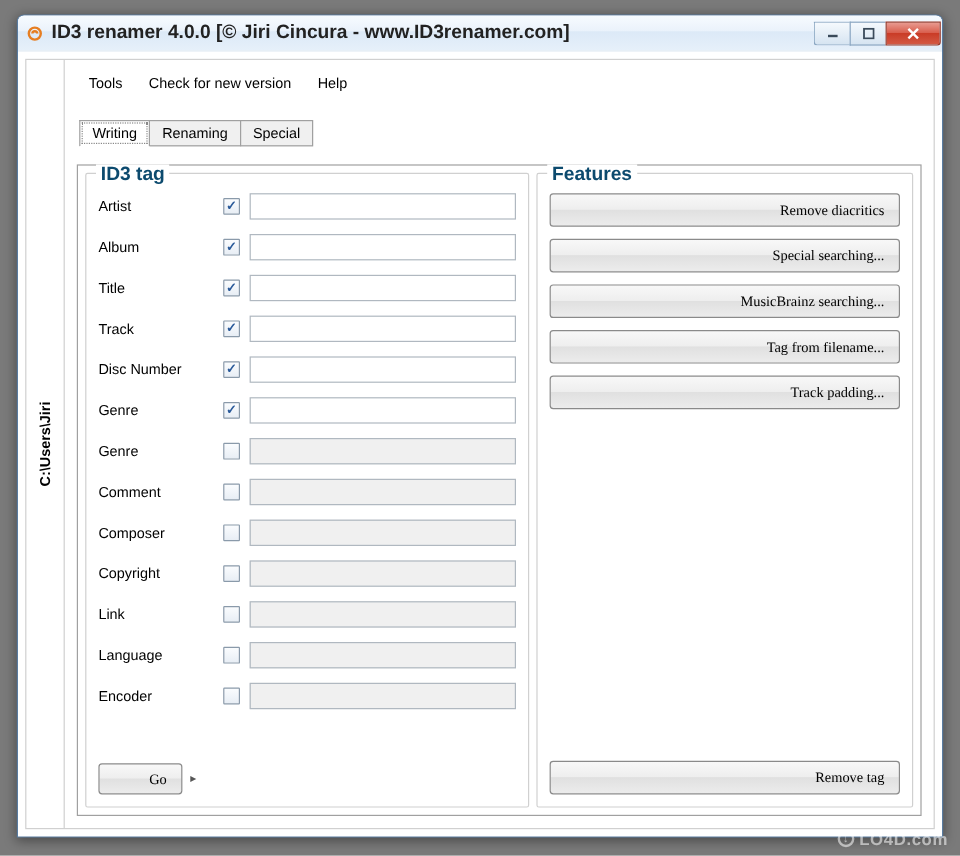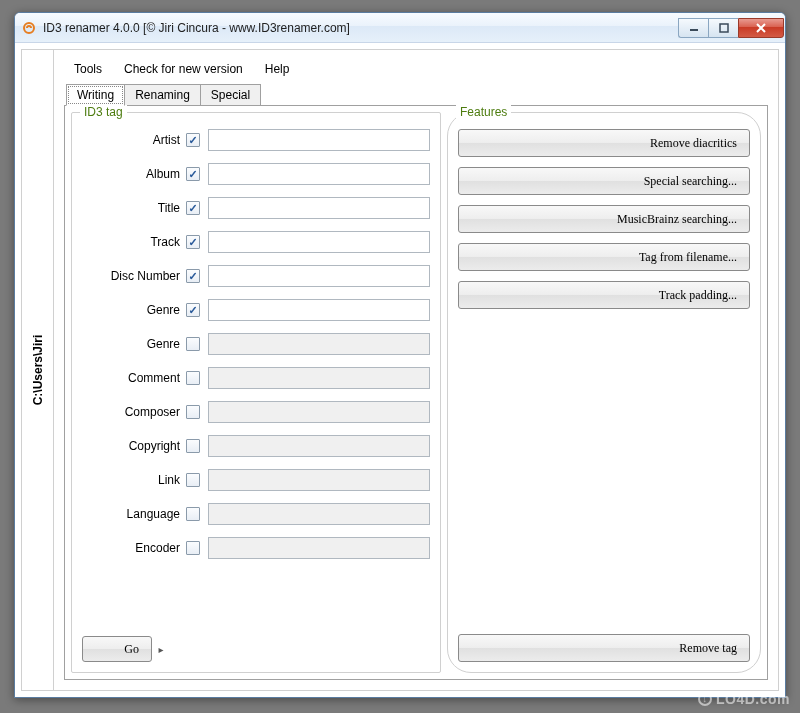--- a/index.html
+++ b/index.html
@@ -39,22 +39,23 @@
 .titlebar .app-icon {
   width: 16px; height: 16px;
   margin-right: 6px;
   display: inline-flex; align-items: center; justify-content: center;
   color: #e67e22;
   font-weight: bold;
   font-size: 14px;
 }
 .titlebar .title-text {
   flex: 1;
-  font-size: 12px;
+  font-size: 16px;
   color: #222;
+  font-weight: bold;
 }
 .win-controls {
   display: flex;
   gap: 0;
   margin-right: 1px;
 }
 .win-btn {
   width: 30px;
   height: 20px;
   margin-top: 0;
@@ -99,20 +100,21 @@
   white-space: nowrap;
   font-size: 12px;
   font-weight: bold;
   color: #000;
 }
 .main {
   flex: 1;
   padding: 8px 10px 10px 10px;
   display: flex;
   flex-direction: column;
+  gap: 16px;
 }
 .menubar {
   display: flex;
   gap: 22px;
   padding: 4px 10px 8px 10px;
   font-size: 12px;
 }
 .menubar span { cursor: default; }
 .tabstrip {
   display: flex;
@@ -147,43 +149,43 @@
   border-radius: 2px;
   position: relative;
   padding: 16px 10px 10px 10px;
 }
 .groupbox > .legend {
   position: absolute;
   top: -8px;
   left: 8px;
   background: #fff;
   padding: 0 4px;
-  font-size: 12px;
-  color: #4d7c0f;
+  font-size: 16px;
+  color: #0c4a6e;
+  font-weight: bold;
 }
 .left-group {
   width: 370px;
   display: flex;
   flex-direction: column;
 }
 .right-group {
   flex: 1;
   display: flex;
   flex-direction: column;
-  border-radius: 24px;
 }
 .field-row {
   display: flex;
   align-items: center;
   margin-bottom: 12px;
   height: 22px;
 }
 .field-label {
   width: 104px;
-  text-align: right;
+  text-align: left;
   padding-right: 6px;
   font-size: 12px;
   color: #000;
 }
 .checkbox-box {
   width: 14px;
   height: 14px;
   border: 1px solid #8a9aaa;
   background: linear-gradient(to bottom, #fafcfe, #e8eef5);
   margin-right: 8px;

